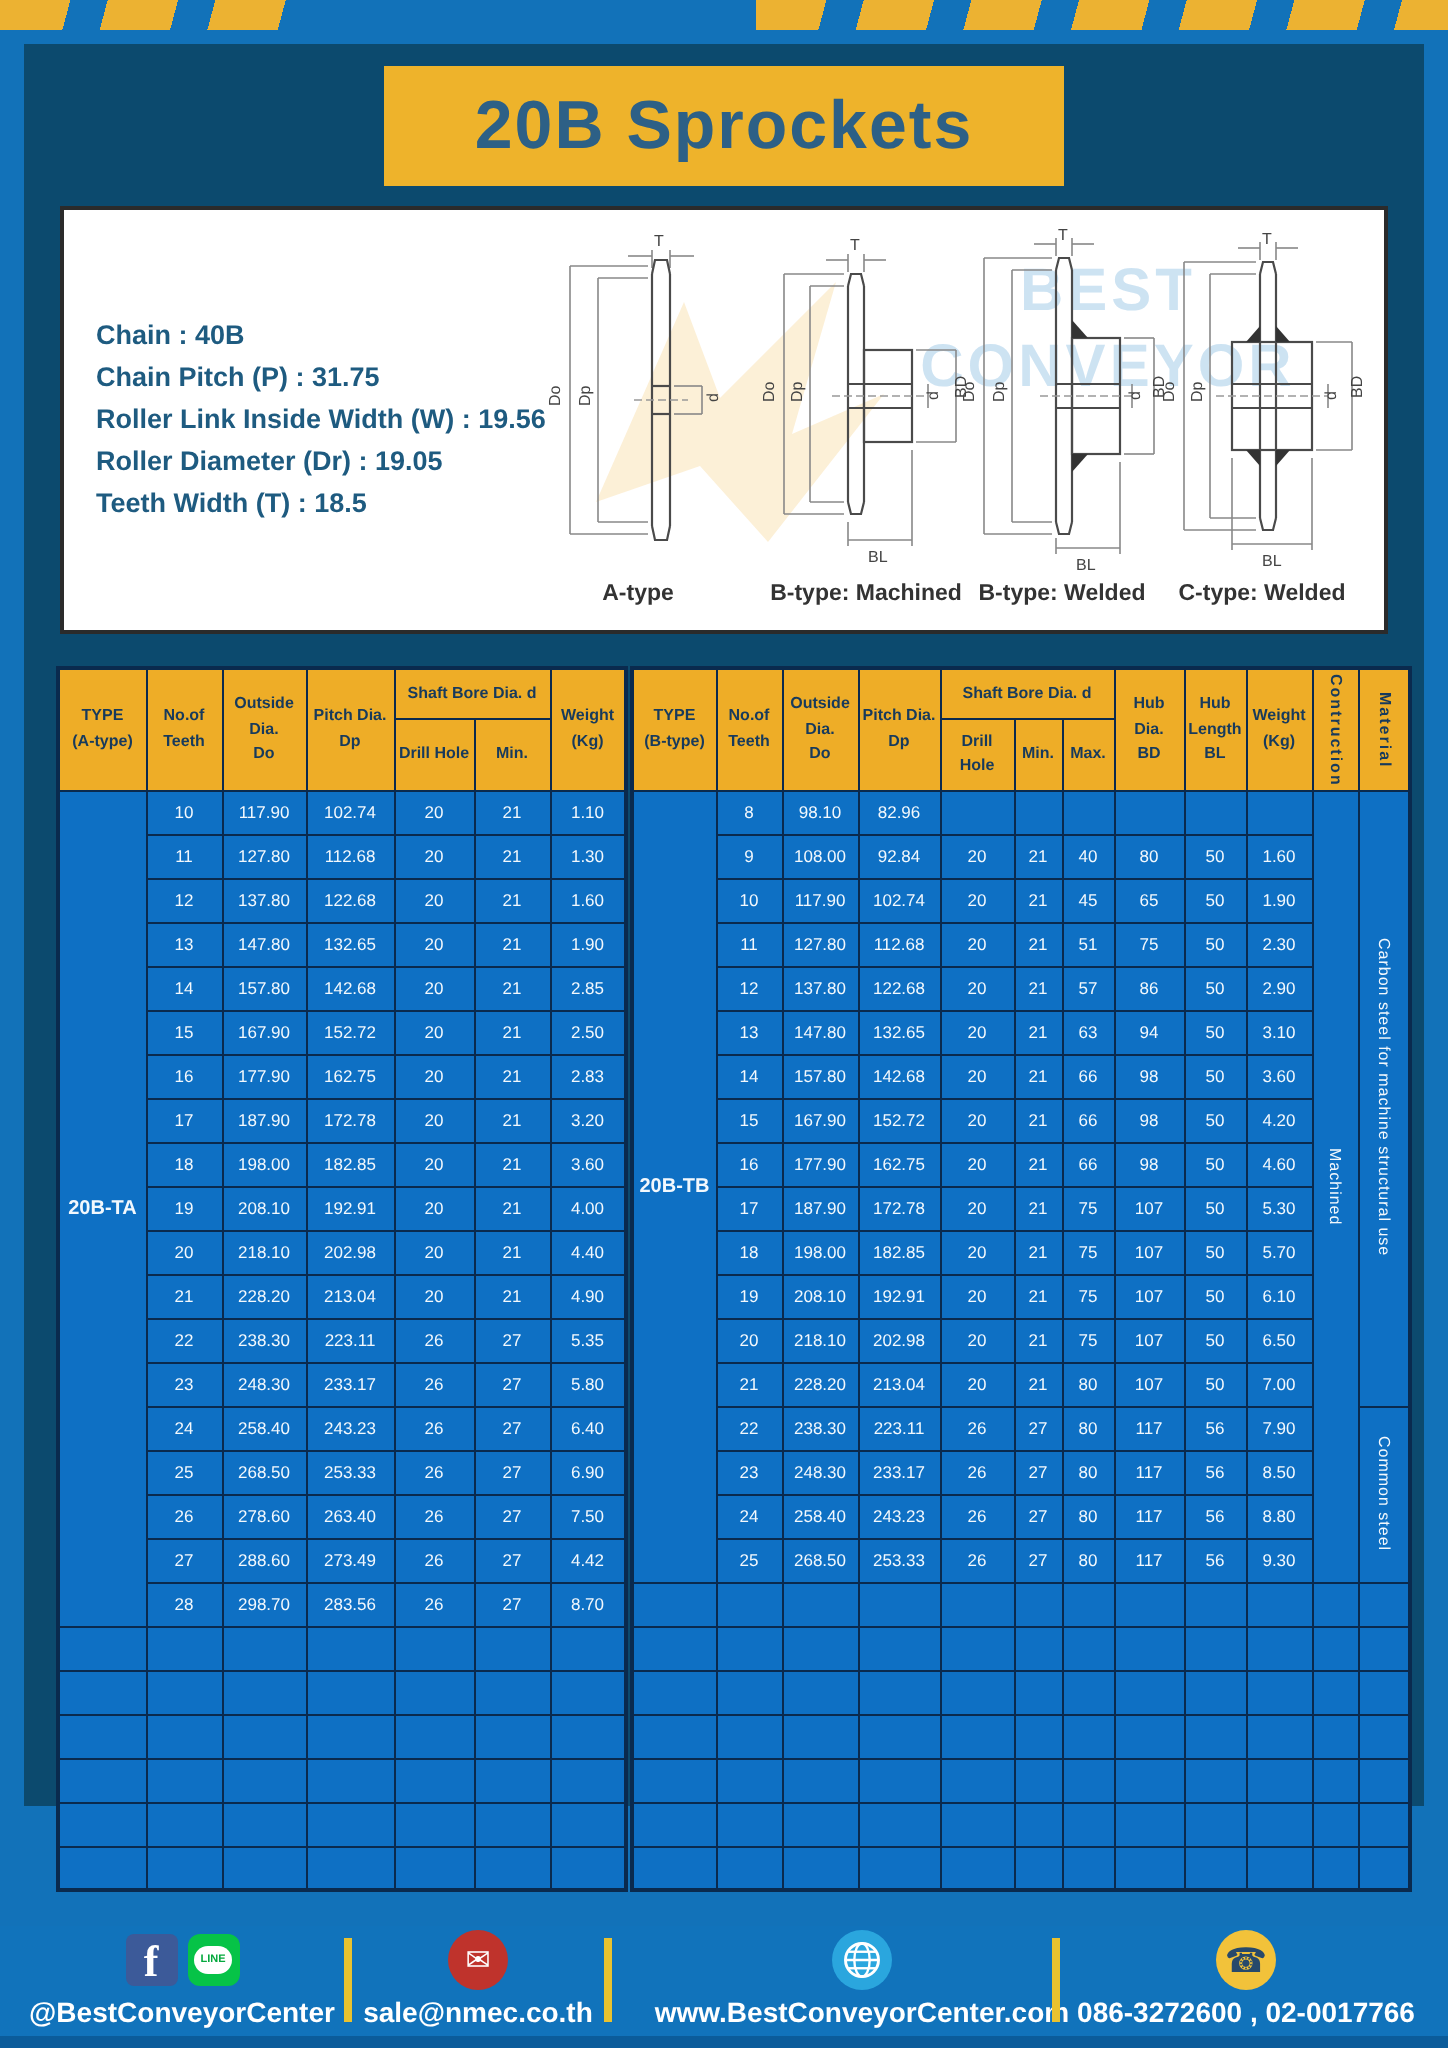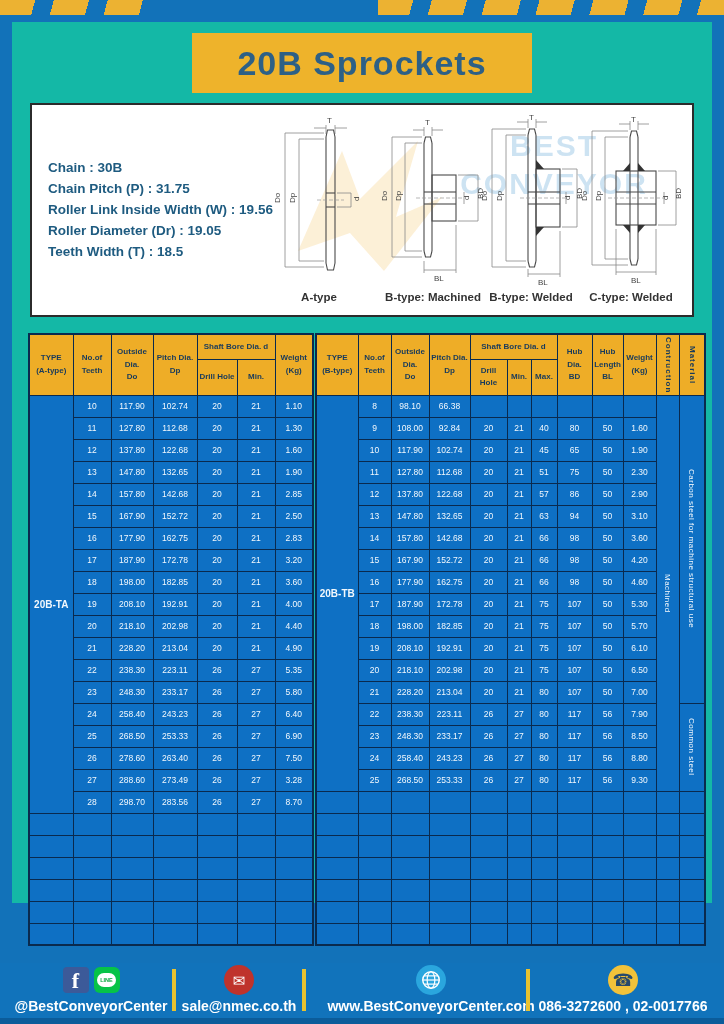--- a/index.html
+++ b/index.html
@@ -7,21 +7,21 @@
   .page { position:relative; width:724px; height:1024px; background:#1272b9; overflow:hidden; }
 
   
   .top-bar { position:absolute; top:0; left:0; width:724px; height:22px; background:#1272b9; }
   .stripes { position:absolute; top:0; height:15px;
     background:repeating-linear-gradient(105deg, #ecb232 0 34px, #1272b9 34px 52px); }
   .stripes.left  { left:0; width:150px; }
   .stripes.right { left:378px; width:346px; }
 
   
-  .content { position:absolute; left:12px; top:22px; width:700px; height:881px; background:#14b8a6; }
+  .content { position:absolute; left:12px; top:22px; width:700px; height:881px; background:#0c4a6e; }
 
   .title-box { position:absolute; top:11px; left:50%; transform:translateX(-50%);
     width:340px; height:60px; background:#eeb32b; display:flex; align-items:center; justify-content:center; }
   .title-box span { font-size:34px; font-weight:bold; color:#2d6086; letter-spacing:1px; }
 
   
   .panel { position:absolute; left:18px; top:81px; width:664px; height:214px;
     border:2px solid #2b2b2b; background:#ffffff; overflow:hidden; }
   .watermark-bird { position:absolute; left:248px; top:28px; opacity:0.45; z-index:0; }
   .watermark-text { position:absolute; left:388px; top:22px; width:268px; z-index:0;
@@ -97,21 +97,21 @@
     <div class="panel">
       <svg class="watermark-bird" width="170" height="150" viewBox="0 0 170 150">
         <path d="M18 118 L62 18 L80 66 L138 8 L116 84 L162 64 L104 138 L70 100 Z" fill="#f5c76a" opacity="0.6"></path>
       </svg>
       <div class="watermark-text">
         <div>BEST</div>
         <div>CONVEYOR</div>
       </div>
 
       <div class="specs">
-        <div class="spec-line">Chain  : 30B</div>
+        <div class="spec-line">Chain  : 40B</div>
         <div class="spec-line">Chain Pitch (P)  :  31.75</div>
         <div class="spec-line">Roller Link Inside Width (W)  :  19.56</div>
         <div class="spec-line">Roller Diameter (Dr)  : 19.05</div>
         <div class="spec-line">Teeth Width (T)  :  18.5</div>
       </div>
 
       <div class="figure" style="left:234px;">
         <svg width="100" height="176" viewBox="0 0 100 176">
           <line class="dline" x1="57" y1="12" x2="57" y2="21"></line>
             <line class="dline" x1="66" y1="12" x2="66" y2="21"></line>
@@ -427,21 +427,21 @@
               <td>26</td>
               <td>27</td>
               <td>7.50</td>
             </tr>
             <tr>
               <td>27</td>
               <td>288.60</td>
               <td>273.49</td>
               <td>26</td>
               <td>27</td>
-              <td>3.28</td>
+              <td>4.42</td>
             </tr>
             <tr>
               <td>28</td>
               <td>298.70</td>
               <td>283.56</td>
               <td>26</td>
               <td>27</td>
               <td>8.70</td>
             </tr>
             <tr>
@@ -544,21 +544,21 @@
             <th>Drill Hole</th>
             <th>Min.</th>
             <th>Max.</th>
           </tr>
         </thead>
         <tbody id="tbody-b">
             <tr>
               <td rowspan="18" class="type-cell">20B-TB</td>
               <td>8</td>
               <td>98.10</td>
-              <td>66.38</td>
+              <td>82.96</td>
               <td></td>
               <td></td>
               <td></td>
               <td></td>
               <td></td>
               <td></td>
               <td rowspan="18" class="vcell">Machined</td>
               <td rowspan="14" class="vcell">Carbon steel for machine structural use</td>
             </tr>
             <tr>

